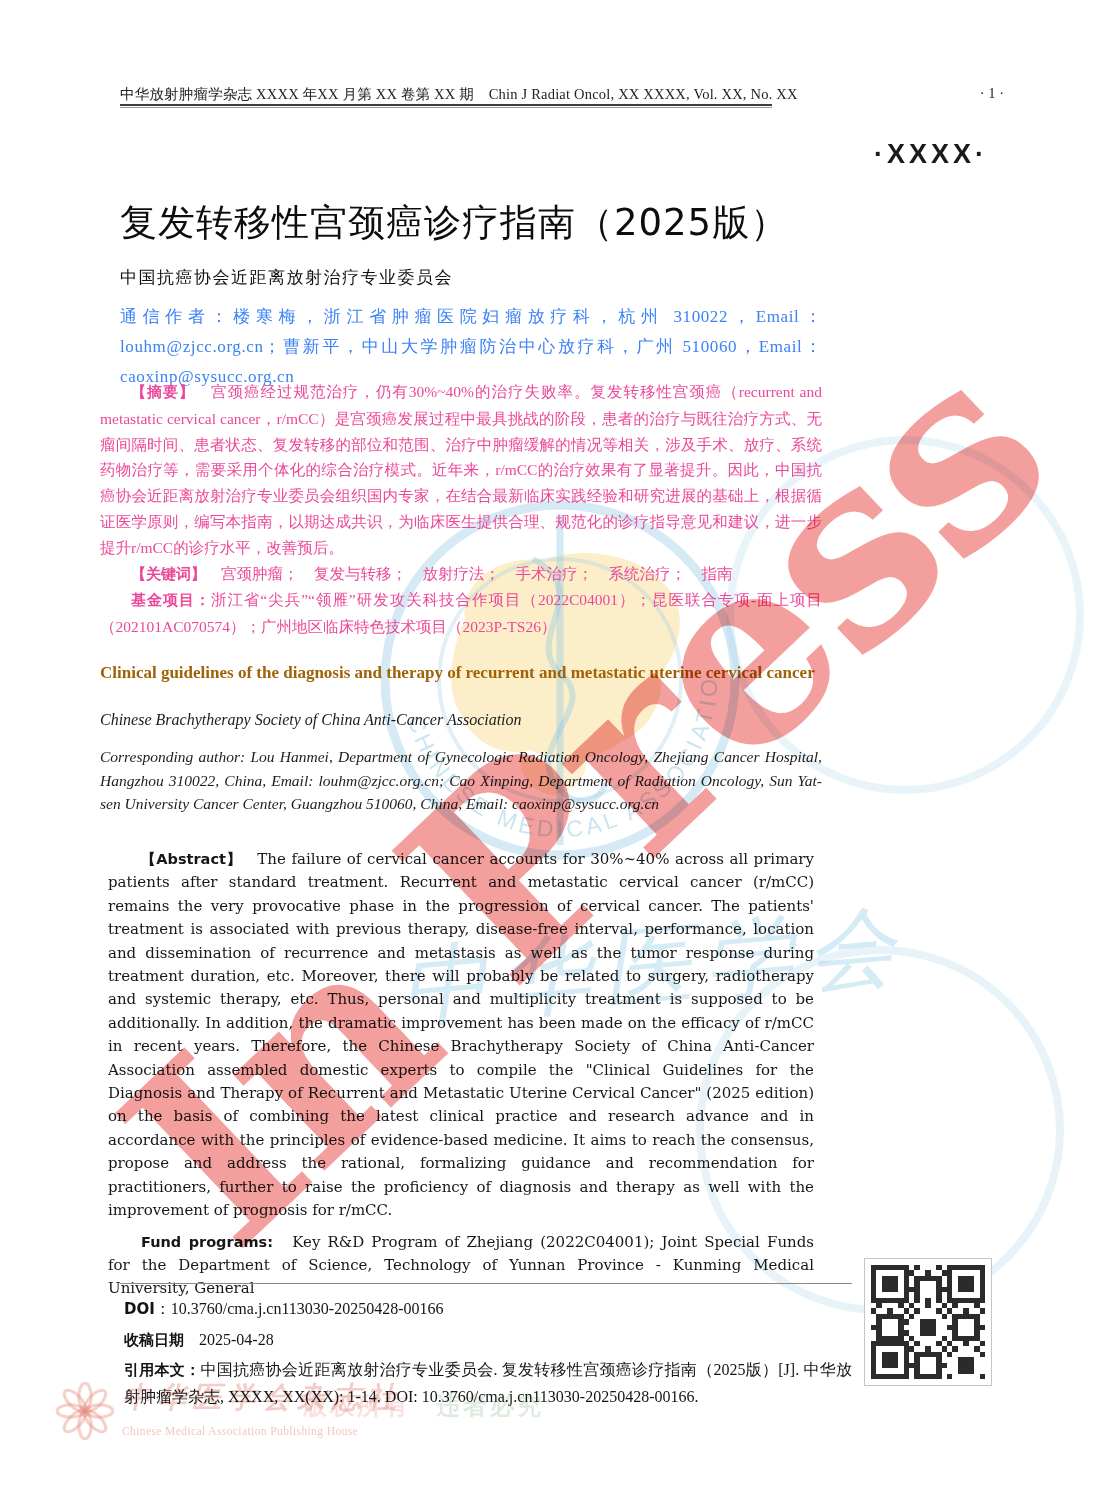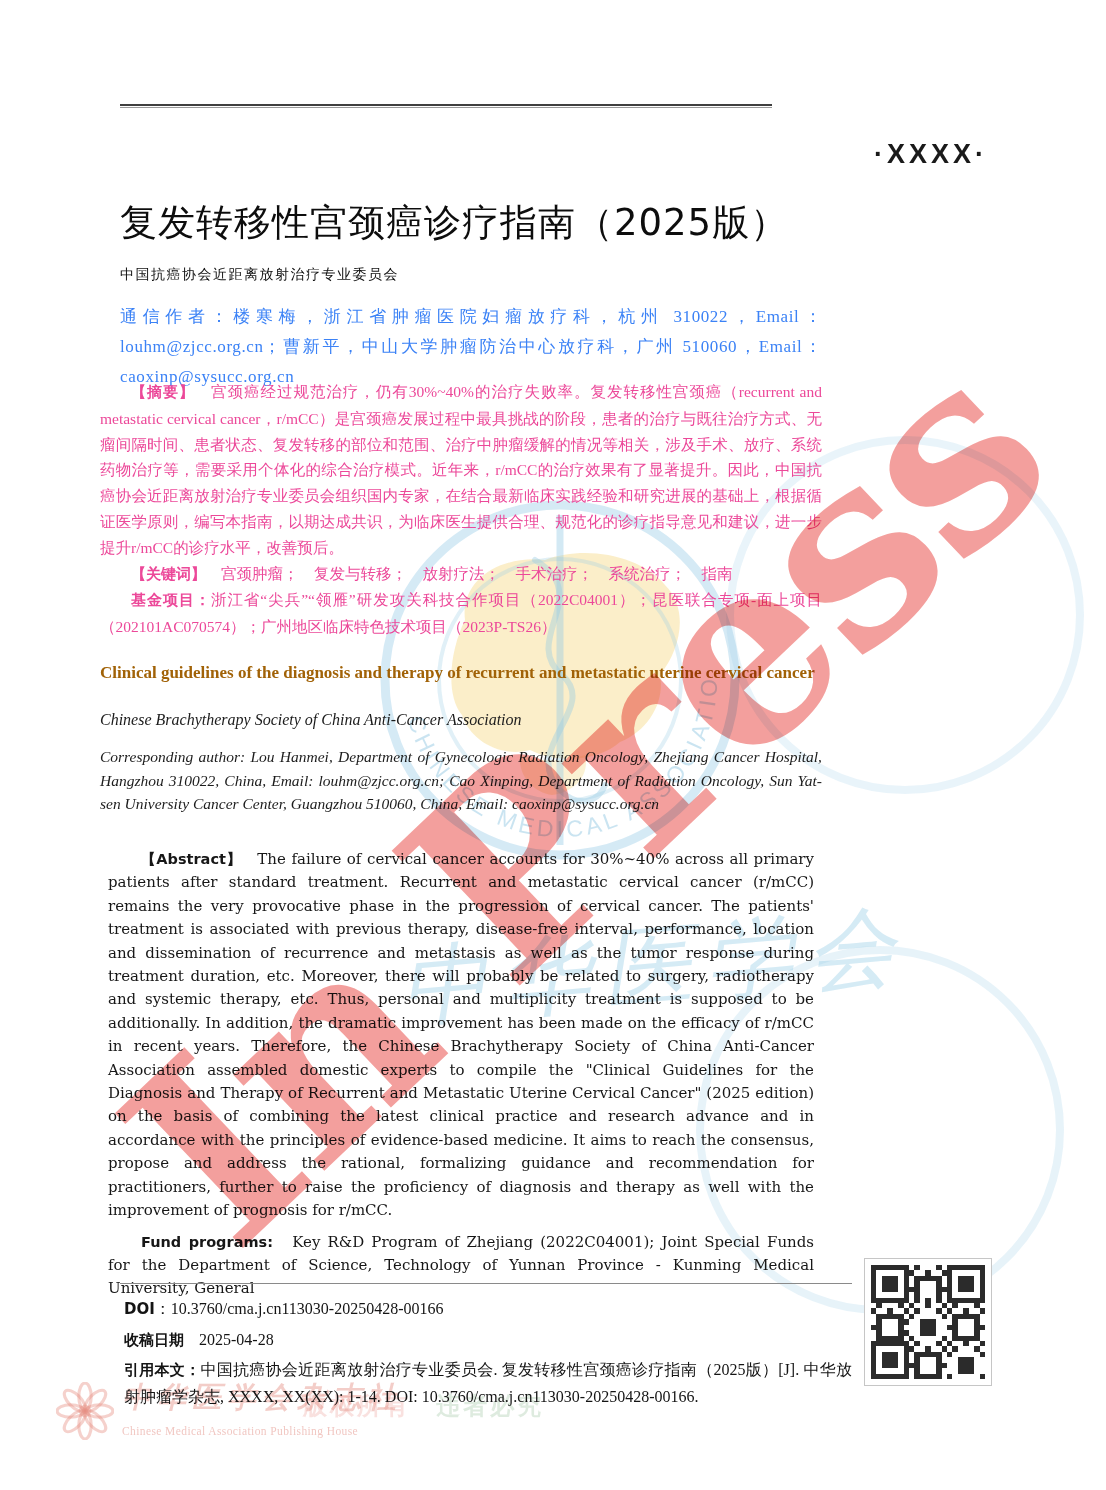--- a/index.html
+++ b/index.html
@@ -12,21 +12,21 @@
               font-size:14.5px;color:#222;}
   .header-journal{letter-spacing:.2px;white-space:nowrap;}
   .header-rule{position:absolute;top:104px;left:120px;width:652px;height:4px;
                border-top:2.5px solid #3f3f3f;border-bottom:1px solid #9a9a9a;box-sizing:border-box;}
   .section-mark{position:absolute;top:139px;right:118px;font-size:27px;font-weight:700;
                 letter-spacing:4px;color:#1a1a1a;font-family:Liberation Sans, sans-serif;margin-left:28px;}
 
   
   .cn-title{position:absolute;top:198px;left:120px;font-family:"DejaVu Sans","Liberation Sans",sans-serif;
             font-size:37px;font-weight:400;letter-spacing:1px;color:#0d0d0d;white-space:nowrap;}
-  .author-group{position:absolute;top:266px;left:120px;font-size:14px;letter-spacing:1.5px;color:#111;}
+  .author-group{position:absolute;top:266px;left:120px;font-size:17px;letter-spacing:1.5px;color:#111;}
   .correspondence-cn{position:absolute;top:302px;left:120px;width:702px;font-size:17px;line-height:30px;
                      text-align:justify;color:#3b82f6;letter-spacing:.6px;}
 
   
   .cn-abstract{position:absolute;top:379px;left:100px;width:722px;font-size:15.5px;line-height:25.8px;
                text-align:justify;color:#ec4899;}
   .cn-abstract p{margin:0;text-indent:2em;}
   .lbl{font-weight:700;font-family:"DejaVu Sans","Liberation Sans",sans-serif;font-size:15px;}
 
   
@@ -87,20 +87,24 @@
     <text font-family="Liberation Sans, sans-serif" font-size="23" letter-spacing="4" fill="rgba(150,202,228,0.5)">
       <textPath href="#ringpath" startOffset="8%">CHINESE MEDICAL ASSOCIATION</textPath>
     </text>
     <text x="400" y="1005" font-size="88" letter-spacing="14" fill="rgba(172,216,236,0.5)" font-family="DejaVu Serif, serif" font-style="italic" transform="rotate(-5 560 980)">中华医学会</text>
     <circle cx="905" cy="615" r="175" fill="none" stroke="rgba(155,205,230,0.22)" stroke-width="8"></circle>
     <circle cx="880" cy="1130" r="180" fill="none" stroke="rgba(155,205,230,0.24)" stroke-width="8"></circle>
   </svg>
 
   <main>
 
+    <div class="header-row">
+      <span class="header-journal">中华放射肿瘤学杂志 XXXX 年XX 月第 XX 卷第 XX 期　Chin J Radiat Oncol, XX XXXX, Vol. XX, No. XX</span>
+      <span>· 1 ·</span>
+    </div>
     <div class="header-rule"></div>
     <div class="section-mark">·XXXX·</div>
 
     <h1 class="cn-title" style="margin:0;">复发转移性宫颈癌诊疗指南（2025版）</h1>
     <div class="author-group">中国抗癌协会近距离放射治疗专业委员会</div>
     <div class="correspondence-cn">通信作者：楼寒梅，浙江省肿瘤医院妇瘤放疗科，杭州 310022，Email：louhm@zjcc.org.cn；曹新平，中山大学肿瘤防治中心放疗科，广州 510060，Email：caoxinp@sysucc.org.cn</div>
 
     <div class="cn-abstract">
       <p><span class="lbl">【摘要】　</span><span>宫颈癌经过规范治疗，仍有30%~40%的治疗失败率。复发转移性宫颈癌（recurrent and metastatic cervical cancer，r/mCC）是宫颈癌发展过程中最具挑战的阶段，患者的治疗与既往治疗方式、无瘤间隔时间、患者状态、复发转移的部位和范围、治疗中肿瘤缓解的情况等相关，涉及手术、放疗、系统药物治疗等，需要采用个体化的综合治疗模式。近年来，r/mCC的治疗效果有了显著提升。因此，中国抗癌协会近距离放射治疗专业委员会组织国内专家，在结合最新临床实践经验和研究进展的基础上，根据循证医学原则，编写本指南，以期达成共识，为临床医生提供合理、规范化的诊疗指导意见和建议，进一步提升r/mCC的诊疗水平，改善预后。</span></p>
       <p><span class="lbl">【关键词】　</span><span>宫颈肿瘤；　复发与转移；　放射疗法；　手术治疗；　系统治疗；　指南</span></p>

